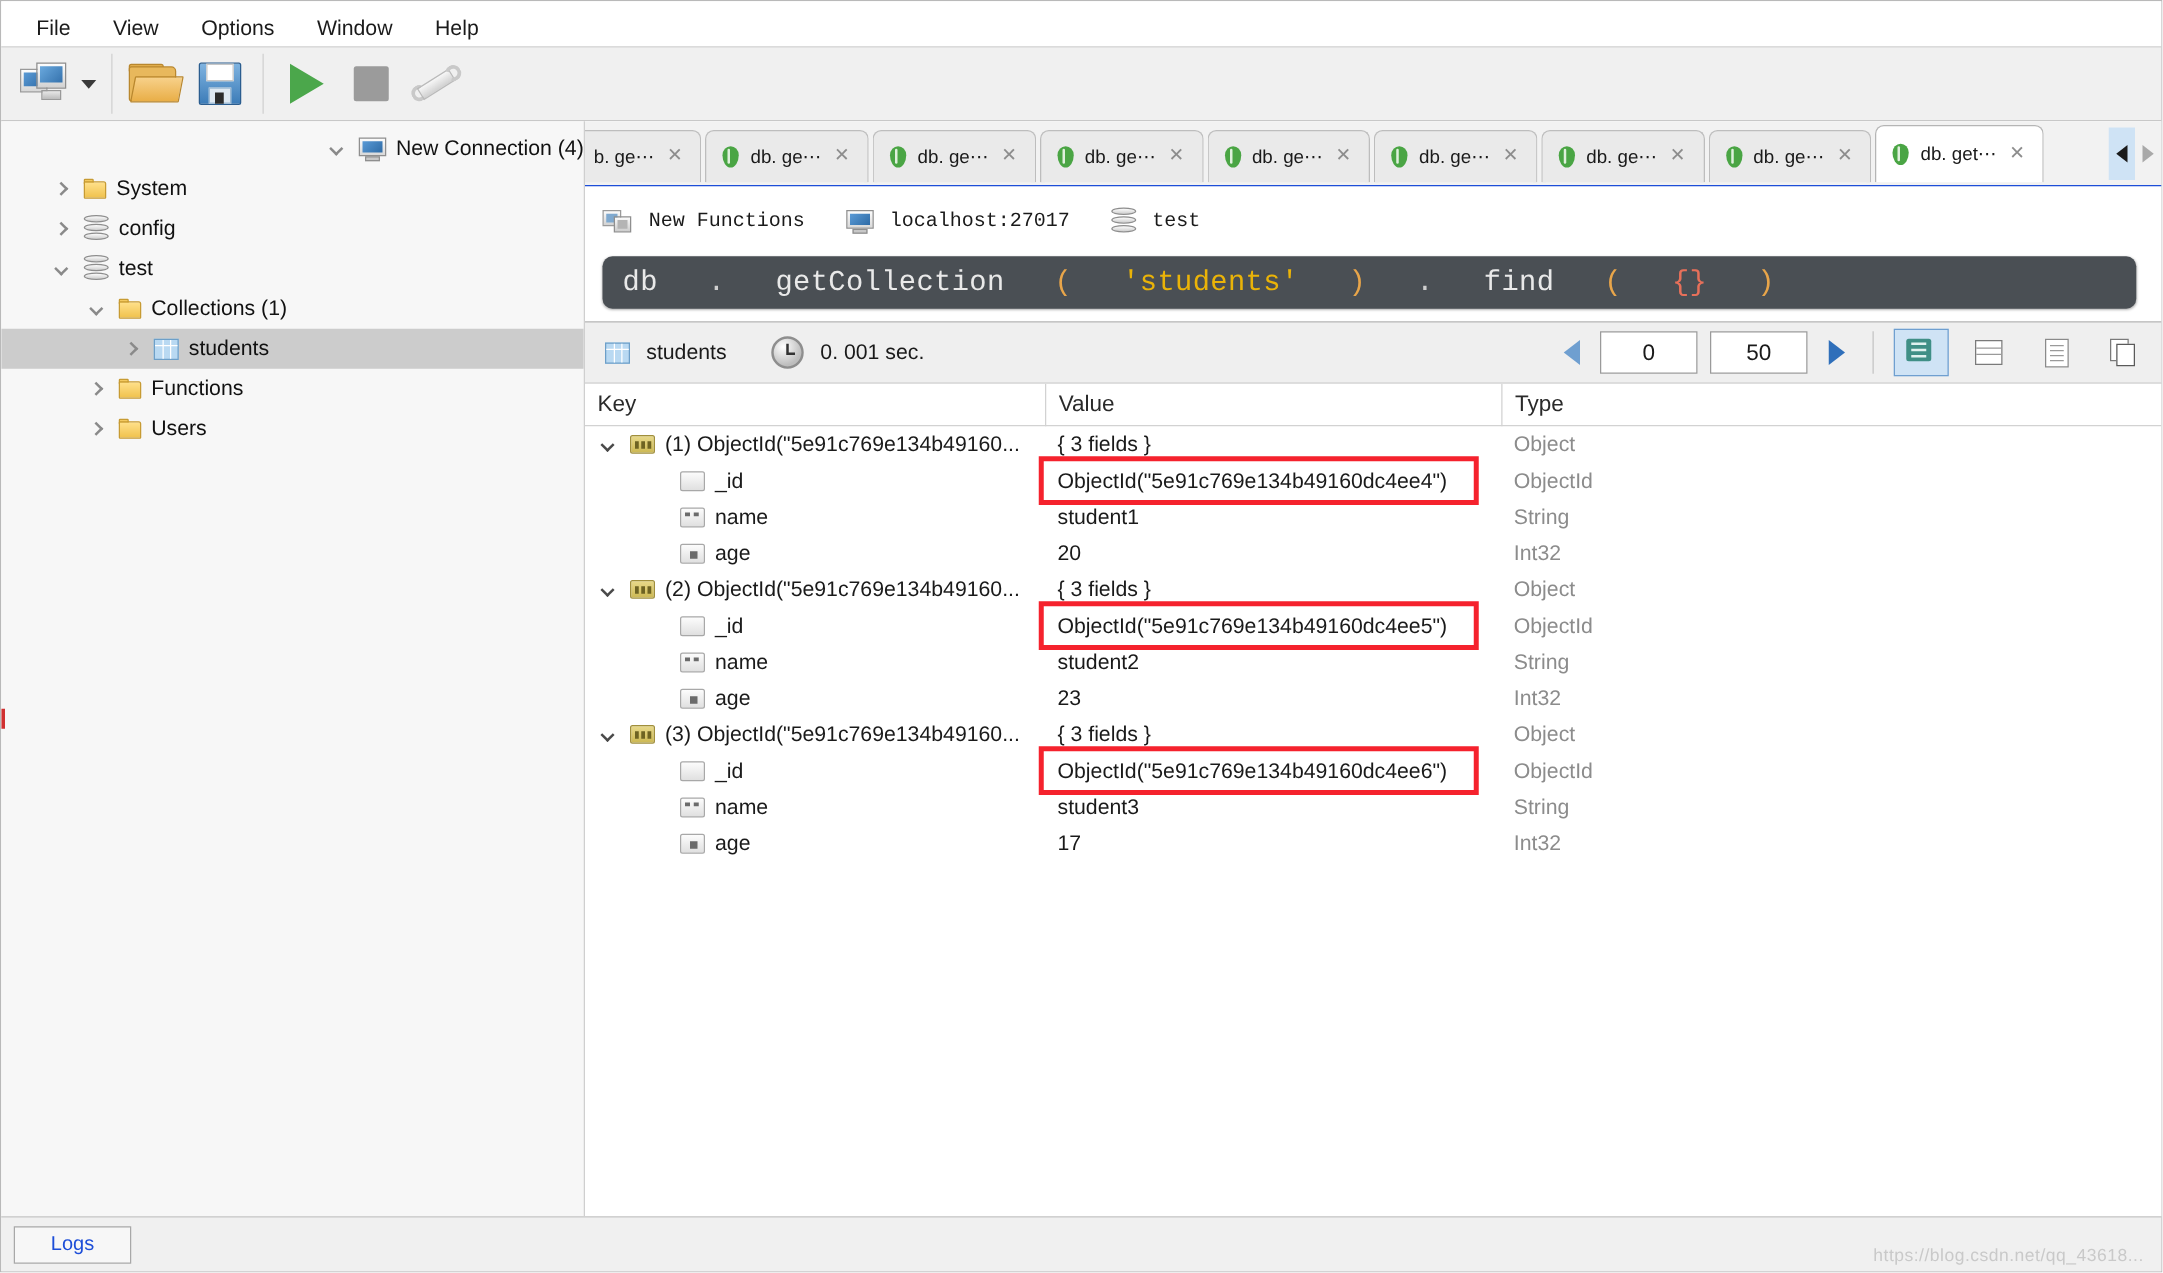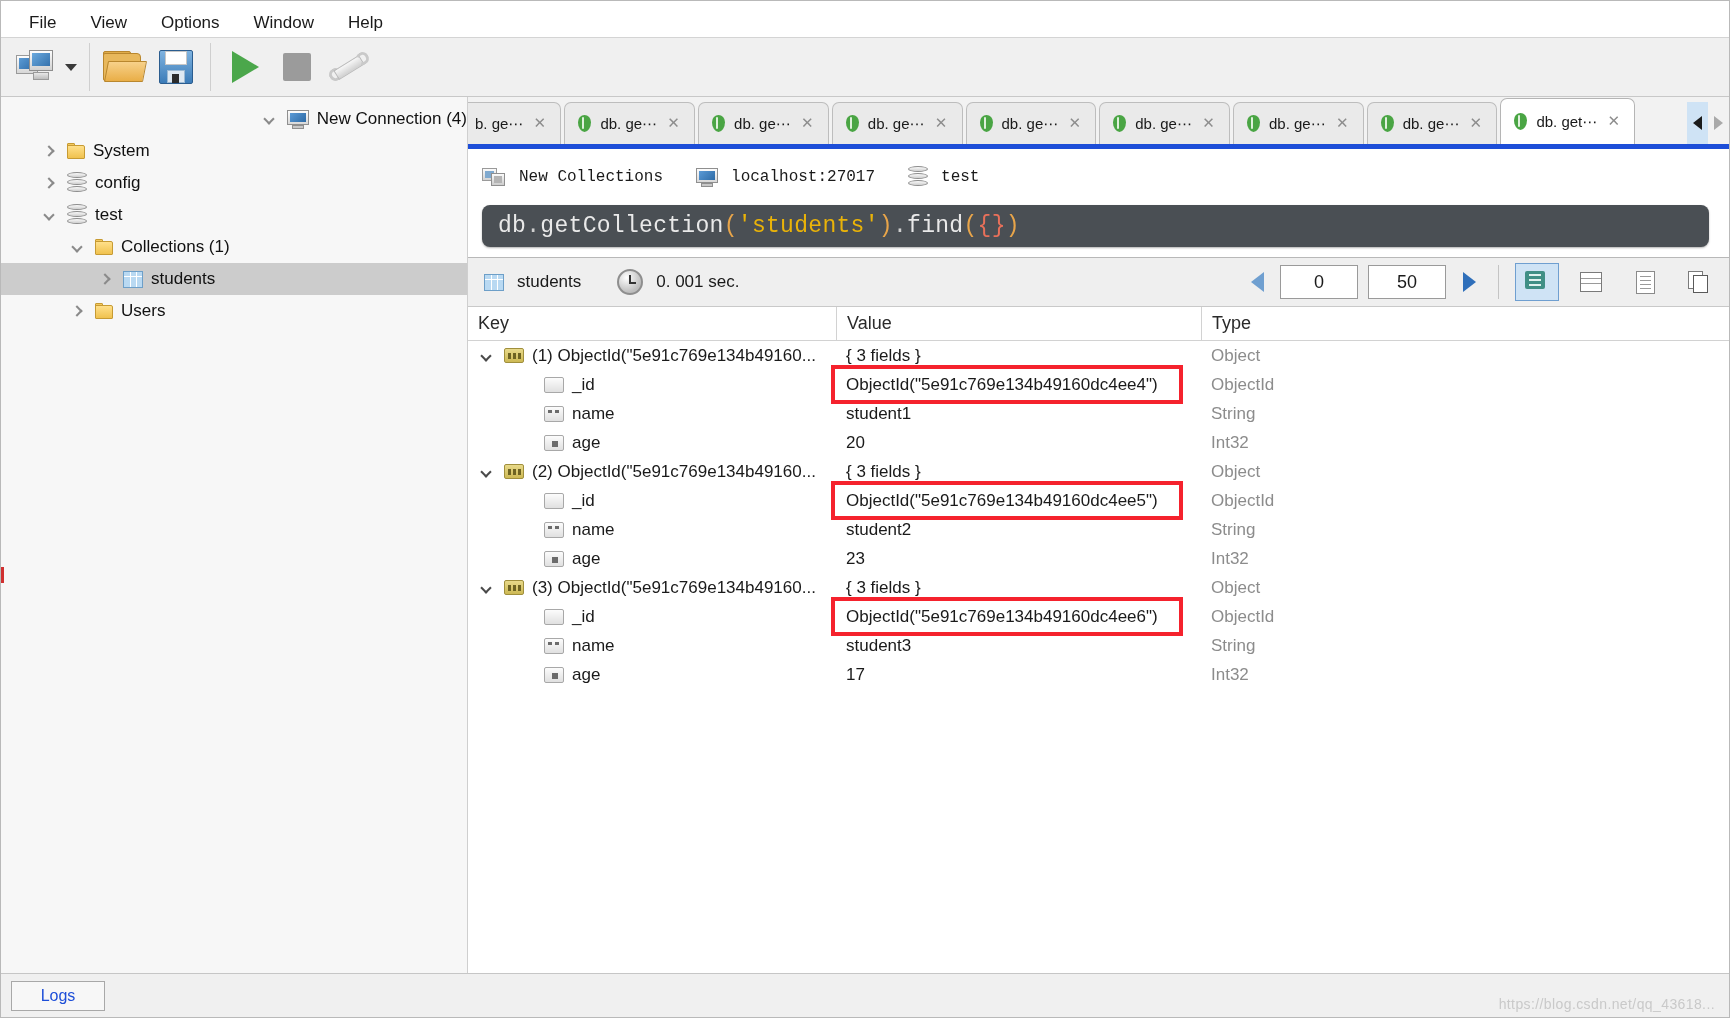--- a/index.html
+++ b/index.html
@@ -212,21 +212,21 @@
     content:""; position:absolute; top:0; bottom:0; left:6px; width:1px; background:#ffffff;
     box-shadow: 6px 0 0 #ffffff;
   }
 
   
   .main { flex: 1 1 auto; display: flex; flex-direction: column; min-width: 0; background: #ffffff; }
 
   
   .tabstrip {
     height: 52px; flex: 0 0 52px; background: #f2f2f2;
-    border-bottom: 5px solid #1d4ed8; display: flex; align-items: flex-end;
+    border-bottom: 1px solid #1d4ed8; display: flex; align-items: center;
     padding-left: 0px; position: relative; overflow: hidden;
   }
   .tab {
     height: 42px; display: flex; align-items: center; gap: 9px;
     padding: 0 13px; margin-right: 3px; background: #eaeaea;
     border: 1px solid #bdbdbd; border-bottom: none;
     border-radius: 7px 7px 0 0; font-size: 15px; color: #1a1a1a;
     white-space: nowrap; flex: 0 0 auto;
   }
   .tab.active { background: #ffffff; border-color: #b5b5b5; height: 46px; }
@@ -274,20 +274,21 @@
   }
   .ico-conn2 .b:after { content:""; position:absolute; inset:2px; background:#b4b4b4; }
 
   
   .editor-wrap { padding: 0 20px 10px 14px; background:#ffffff; }
   .editor {
     background: #4a4f54; border-radius: 8px; padding: 9px 16px;
     font-family: "Liberation Mono", monospace; font-size: 23px; letter-spacing: .3px;
     color: #e8e8e8; height: 42px; display: flex; align-items: center;
     box-shadow: 0 1px 2px rgba(0,0,0,.3);
+    gap: 40px;
   }
   .tk-w { color: #e9e9e9; }
   .tk-str { color: #eab308; }
   .tk-par { color: #e8a54a; }
   .tk-brc { color: #e8705a; }
   .tk-dot { color: #cfcfcf; }
 
   
   .restoolbar {
     height: 50px; flex: 0 0 50px; background: #efefef;
@@ -524,20 +525,30 @@
             <span>students</span>
           </div>
           <div class="tree-row" style="padding-left: 66px;">
             <span class="twisty closed">
               <i class="chev"></i>
             </span>
             <span class="ico-folder-sm">
               <i class="ft2"></i>
               <i class="fb"></i>
             </span>
+            <span>Functions</span>
+          </div>
+          <div class="tree-row" style="padding-left: 66px;">
+            <span class="twisty closed">
+              <i class="chev"></i>
+            </span>
+            <span class="ico-folder-sm">
+              <i class="ft2"></i>
+              <i class="fb"></i>
+            </span>
             <span>Users</span>
           </div>
         </div>
     </div>
 
     <div class="main">
 
       <div class="tabstrip">
         <div id="tabs-container" style="display:flex;align-items:flex-end;min-width:0;overflow:hidden;flex:1 1 auto;">
             <div class="tab clipped">
@@ -610,21 +621,21 @@
             </div>
         </div>
       </div>
 
       <div class="conninfo">
         <div class="seg">
           <span class="ico-conn2">
               <i class="a"></i>
               <i class="b"></i>
             </span>
-          <span class="mono-txt">New Collections</span>
+          <span class="mono-txt">New Functions</span>
         </div>
         <div class="seg">
           <span class="ico-server">
               <i class="scr"></i>
               <i class="ft"></i>
             </span>
           <span class="mono-txt">localhost:27017</span>
         </div>
         <div class="seg">
           <span class="ico-db">

